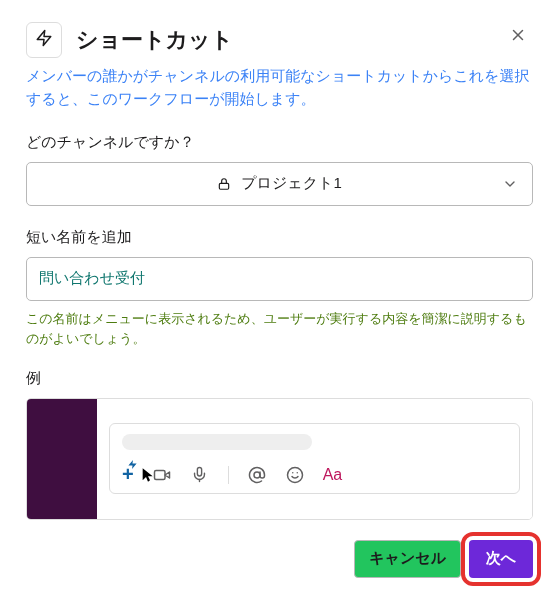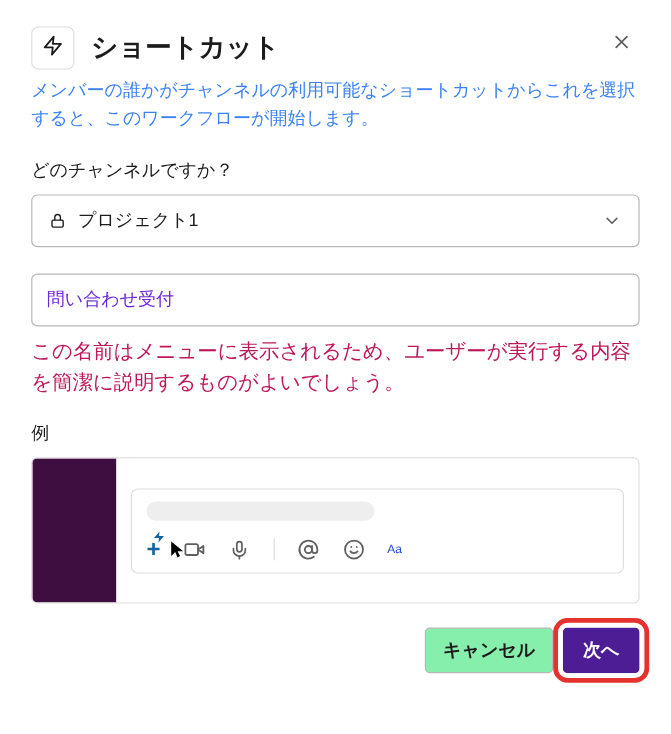--- a/index.html
+++ b/index.html
@@ -64,46 +64,47 @@
     border-radius: 5px;
     height: 44px;
     display: flex;
     align-items: center;
     padding: 0 14px;
     cursor: pointer;
     margin-bottom: 22px;
     font-size: 15px;
     color: #1d1c1d;
     position: relative;
+    justify-content: center;
   }
   .select-box .lock {
     margin-right: 10px;
     display: flex;
     align-items: center;
   }
   .select-box .chev {
     position: absolute;
     right: 14px;
     display: flex;
     align-items: center;
   }
   .text-input {
     width: 100%;
     border: 1px solid #b8b8b8;
     border-radius: 5px;
     height: 44px;
     padding: 0 12px;
     font-size: 15px;
-    color: #6d28d9;
+    color: #0f766e;
     font-family: inherit;
     margin-bottom: 8px;
   }
   .help {
-    font-size: 17px;
-    color: #be185d;
+    font-size: 13px;
+    color: #4d7c0f;
     line-height: 1.55;
     margin-bottom: 20px;
   }
   .example-box {
     border: 1px solid #ddd;
     border-radius: 5px;
     height: 122px;
     display: flex;
     overflow: hidden;
     margin-bottom: 20px;
@@ -166,48 +167,48 @@
     left: 18px;
     bottom: -2px;
     pointer-events: none;
   }
   .tb-sep {
     width: 1px;
     height: 18px;
     background: #ddd;
   }
   .tb-aa {
-    font-size: 10px;
-    color: #1d4ed8;
+    font-size: 16px;
+    color: #be185d;
   }
   .footer {
     display: flex;
     justify-content: flex-end;
     gap: 8px;
     align-items: center;
   }
   .btn {
     height: 38px;
     padding: 0 14px;
     border-radius: 4px;
     font-size: 15px;
     font-weight: 700;
     cursor: pointer;
     display: flex;
     align-items: center;
     justify-content: center;
     border: 1px solid transparent;
   }
   .btn-cancel {
-    background: #86efac;
+    background: #22c55e;
     border: 1px solid #b8b8b8;
     color: #1d1c1d;
   }
   .btn-next {
-    background: #4c1d95;
+    background: #6d28d9;
     color: #fff;
     min-width: 64px;
     outline: 4px solid #e5322e;
     outline-offset: 4px;
   }
 </style>
 </head>
 <body>
 
 <div class="modal">
@@ -243,20 +244,21 @@
         </svg>
     </span>
     <span>プロジェクト1</span>
     <span class="chev">
       <svg width="16" height="16" viewBox="0 0 24 24" fill="none" stroke="#616061" stroke-width="2" stroke-linecap="round" stroke-linejoin="round">
           <polyline points="6 9 12 15 18 9"></polyline>
         </svg>
     </span>
   </div>
 
+  <div class="label">短い名前を追加</div>
   <input class="text-input" type="text" value="問い合わせ受付" style="">
   <p class="help">この名前はメニューに表示されるため、ユーザーが実行する内容を簡潔に説明するものがよいでしょう。</p>
 
   <div class="label">例</div>
   <div class="example-box">
     <div class="ex-sidebar"></div>
     <div class="ex-main">
       <div class="composer">
         <div class="composer-line"></div>
         <div class="composer-toolbar">

